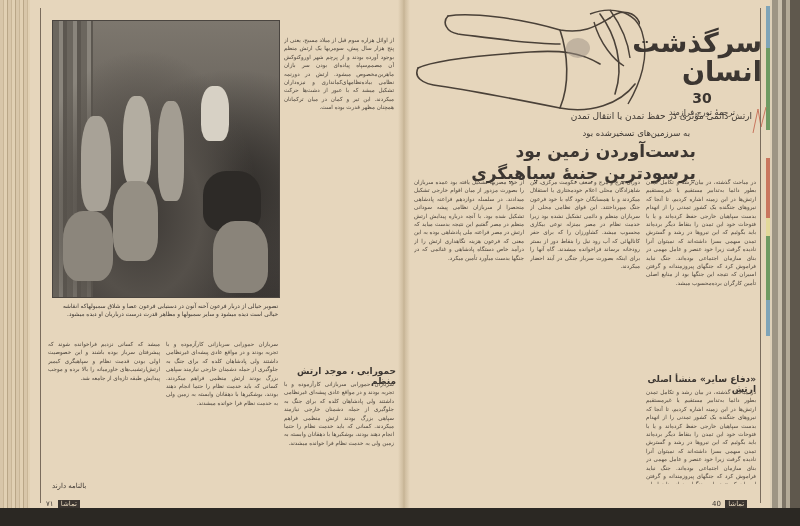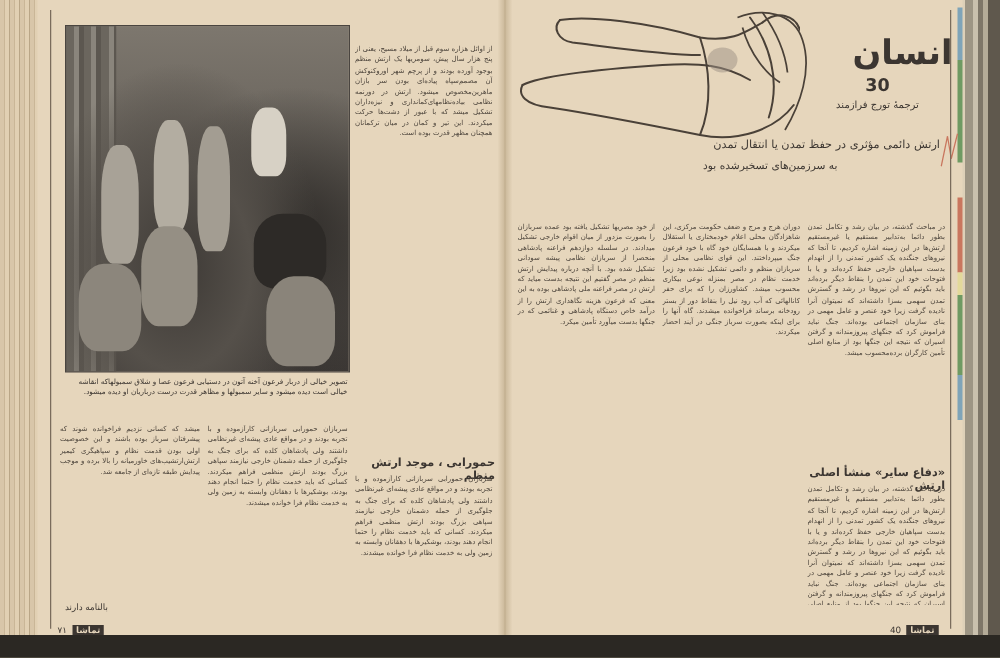--- a/index.html
+++ b/index.html
@@ -25,27 +25,27 @@
     border:1px solid #4a4540;overflow:hidden}
   .fig{position:absolute;border-radius:40% 40% 30% 30%;background:#9a948a}
   .fig.d{background:#2d2a27}
   .sketch{position:absolute;left:410px;top:4px;width:230px;height:120px}
   .title-block{position:absolute;right:38px;top:28px;width:120px;text-align:right;direction:rtl}
   .main-title{font-family:"DejaVu Sans",sans-serif;font-weight:bold;font-size:27px;line-height:29px;color:#3c3631}
   .serial{font-size:14px;font-weight:bold;text-align:center;margin-top:4px}
   .translator{font-size:8px;text-align:center;margin-top:2px}
   .lede{position:absolute;direction:rtl;text-align:right;color:#3c3631}
   .lede1{left:440px;top:111px;width:312px;font-size:9px}
-  .lede2{left:416px;top:128px;width:254px;font-size:8.5px}
+  .lede2{left:436px;top:128px;width:254px;font-size:8.5px}
   .headline{left:420px;top:140px;width:276px;font-size:17px;font-weight:bold;line-height:22px}
   .col{position:absolute;direction:rtl;text-align:justify;font-size:5.6px;line-height:8.4px;color:#4c443b;overflow:hidden}
   .subhead{position:absolute;direction:rtl;text-align:right;font-weight:bold;font-size:10px;color:#3c3631}
   .caption{position:absolute;left:56px;top:302px;width:222px;direction:rtl;text-align:right;font-size:5.8px;line-height:8px;color:#3c3631}
   .footer{position:absolute;font-size:7px;color:#3c3631;direction:rtl}
-  .logo{display:inline-block;background:#3c3631;color:#e6d6bc;font-weight:bold;font-size:7px;padding:0 3px;margin-left:2px}
+  .logo{display:inline-block;background:#3c3631;color:#e6d6bc;font-weight:normal;font-size:7px;padding:0 3px;margin-left:2px}
   .zigzag{position:absolute;left:752px;top:105px}
 </style>
 </head>
 <body>
 
 <div class="spread">
   <div class="left-edges"></div>
   <div class="right-edges"></div>
   <div class="tabs">
     <div style="height:42px;background:#7fa4b8"></div>
@@ -103,27 +103,32 @@
   </svg>
   <svg style="position:absolute;left:580px;top:4px" width="78" height="110">
     <g fill="none" stroke="#4a4138" stroke-width="1.4">
       <path d="M10,10 C30,2 55,6 62,28 C70,52 60,80 48,100"></path>
       <path d="M14,18 C20,40 34,56 44,62"></path>
       <path d="M30,6 C40,20 48,36 50,54"></path>
     </g>
   </svg>
 
   <div class="title-block">
+    <div class="main-title">سرگذشت</div>
     <div class="main-title">انسان</div>
     <div class="serial">30</div>
     <div class="translator">ترجمهٔ تورج فرازمند</div>
   </div>
 
   <div class="lede lede1">ارتش دائمی مؤثری در حفظ تمدن یا انتقال تمدن</div>
   <div class="lede lede2">به سرزمین‌های تسخیرشده بود</div>
+  <div class="lede headline">
+    <div>بدست‌آوردن زمین بود</div>
+    <div>پرسودترین جنبهٔ سپاهیگری</div>
+  </div>
 
   <div class="col" style="left:646px;top:178px;width:110px;height:190px">در مباحث گذشته، در بیان رشد و تکامل تمدن بطور دائما به‌تدابیر مستقیم یا غیرمستقیم ارتش‌ها در این زمینه اشاره کردیم، تا آنجا که نیروهای جنگنده یک کشور تمدنی را از انهدام بدست سپاهیان خارجی حفظ کرده‌اند و یا با فتوحات خود این تمدن را بنقاط دیگر برده‌اند باید بگوئیم که این نیروها در رشد و گسترش تمدن سهمی بسزا داشته‌اند که نمیتوان آنرا نادیده گرفت زیرا خود عنصر و عامل مهمی در بنای سازمان اجتماعی بوده‌اند. جنگ نباید فراموش کرد که جنگهای پیروزمندانه و گرفتن اسیران که نتیجه این جنگها بود از منابع اصلی تأمین کارگران برده‌محسوب میشد.</div>
   <div class="subhead" style="left:646px;top:374px;width:110px;font-size:9px">«دفاع سایر» منشأ اصلی ارتش</div>
   <div class="col" style="left:646px;top:388px;width:110px;height:96px">در مباحث گذشته، در بیان رشد و تکامل تمدن بطور دائما به‌تدابیر مستقیم یا غیرمستقیم ارتش‌ها در این زمینه اشاره کردیم، تا آنجا که نیروهای جنگنده یک کشور تمدنی را از انهدام بدست سپاهیان خارجی حفظ کرده‌اند و یا با فتوحات خود این تمدن را بنقاط دیگر برده‌اند باید بگوئیم که این نیروها در رشد و گسترش تمدن سهمی بسزا داشته‌اند که نمیتوان آنرا نادیده گرفت زیرا خود عنصر و عامل مهمی در بنای سازمان اجتماعی بوده‌اند. جنگ نباید فراموش کرد که جنگهای پیروزمندانه و گرفتن اسیران که نتیجه این جنگها بود از منابع اصلی تأمین کارگران برده‌محسوب میشد.</div>
   <div class="col" style="left:530px;top:178px;width:110px;height:320px">دوران هرج و مرج و ضعف حکومت مرکزی، این شاهزادگان محلی اعلام خودمختاری یا استقلال میکردند و با همسایگان خود گاه با خود فرعون جنگ میپرداختند. این قوای نظامی محلی از سربازان منظم و دائمی تشکیل نشده بود زیرا خدمت نظام در مصر بمنزله نوعی بیکاری محسوب میشد. کشاورزان را که برای حفر کانالهائی که آب رود نیل را بنقاط دور از بستر رودخانه برساند فراخوانده میشدند. گاه آنها را برای اینکه بصورت سرباز جنگی در آیند احضار میکردند.</div>
   <div class="col" style="left:414px;top:178px;width:110px;height:320px">از خود مصریها تشکیل یافته بود عمده سربازان را بصورت مزدور از میان اقوام خارجی تشکیل میدادند. در سلسله دوازدهم فراعنه پادشاهی منحصرا از سربازان نظامی پیشه سودانی تشکیل شده بود. با آنچه درباره پیدایش ارتش منظم در مصر گفتیم این نتیجه بدست میاید که ارتش در مصر فراعنه ملی پادشاهی بوده به این معنی که فرعون هزینه نگاهداری ارتش را از درآمد خاص دستگاه پادشاهی و غنائمی که در جنگها بدست میآورد تأمین میکرد.</div>
 
   <div class="footer" style="left:712px;top:500px">
     <span class="logo">تماشا</span>
     <span>40</span>

